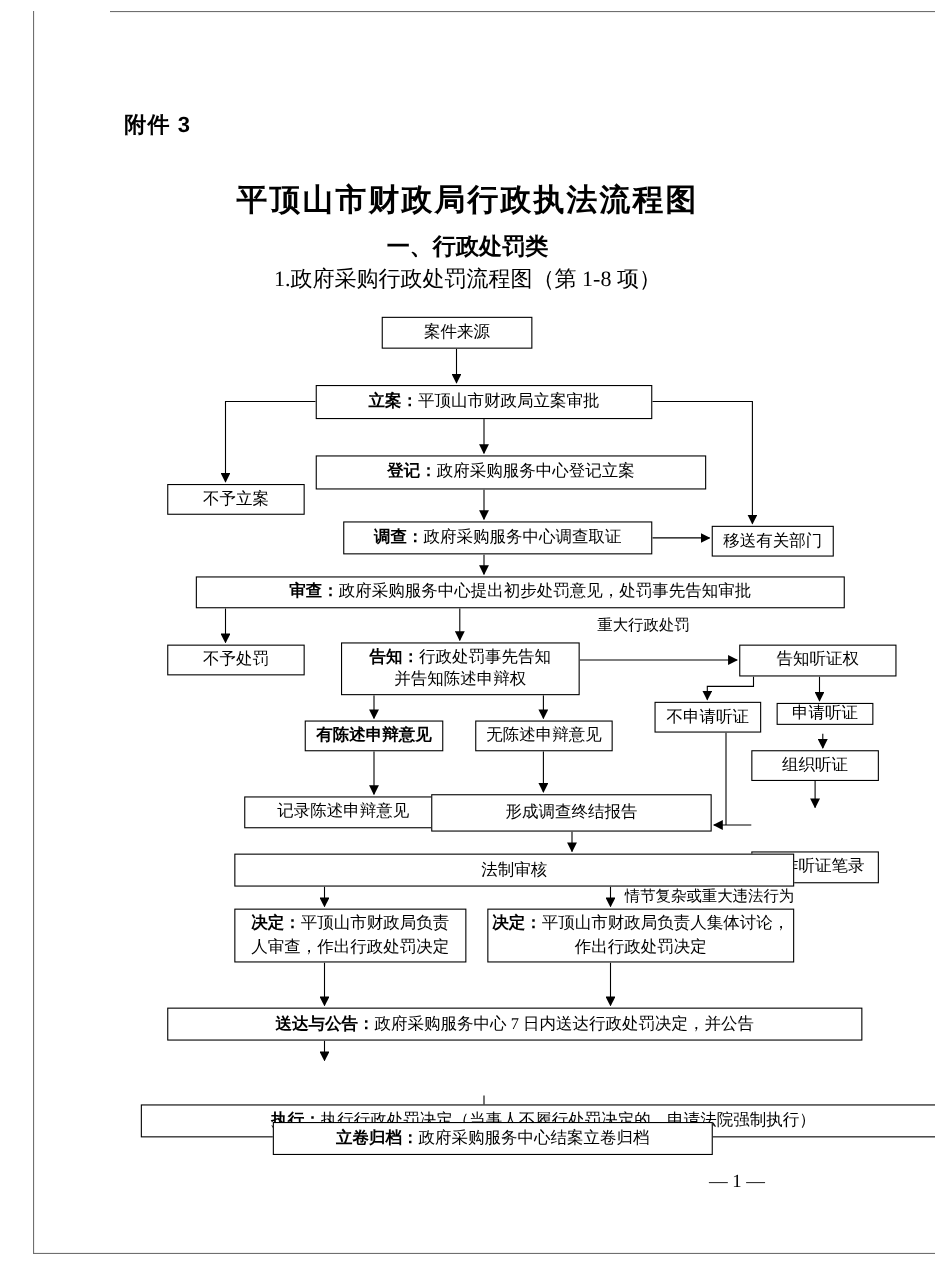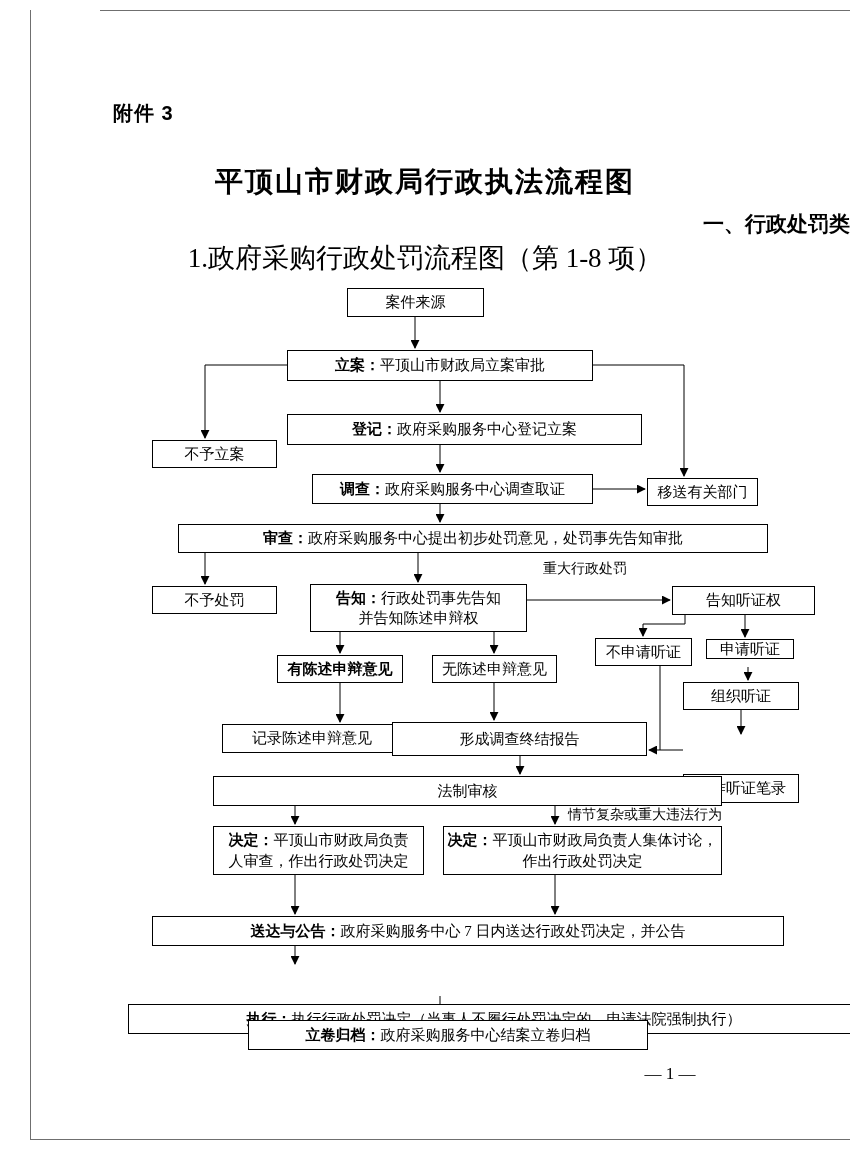--- a/index.html
+++ b/index.html
@@ -10,23 +10,23 @@
   
   .bline { position:absolute; background:#6f6f6f; }
   #border-top { left:100px; top:10px; width:750px; height:1px; }
   #border-left { left:30px; top:10px; width:1px; height:1130px; }
   #border-bottom { left:30px; top:1139px; width:820px; height:1px; }
 
   .attachment { position:absolute; left:113px; top:100px; font-family:"Liberation Sans", sans-serif;
                 font-weight:bold; font-size:20px; letter-spacing:1px; }
   .title { position:absolute; left:0; top:163px; width:100%; text-align:center;
            font-size:28px; font-weight:bold; letter-spacing:2px; }
-  .section { position:absolute; left:0; top:210px; width:100%; text-align:right;
+  .section { position:absolute; left:0; top:210px; width:100%; text-align:center;
              font-family:"Liberation Sans", sans-serif; font-size:21px; font-weight:bold; }
-  .subsection { position:absolute; left:0; top:240px; width:100%; text-align:center; font-size:27px; }
+  .subsection { position:absolute; left:0; top:240px; width:100%; text-align:center; font-size:20px; }
   .page-number { position:absolute; left:600px; top:1064px; width:140px; text-align:center; font-size:17px; }
 
   .node { position:absolute; border:1px solid #000; background:#fff;
           display:flex; flex-direction:column; align-items:center; justify-content:center;
           text-align:center; font-size:15px; line-height:1.35; padding:1px 16px; }
   .node .ln { display:block; white-space:nowrap; }
   .node b { font-weight:bold; }
 
   .edge-label { position:absolute; font-size:14px; white-space:nowrap; }
   #lbl-major { left:543px; top:560px; }

